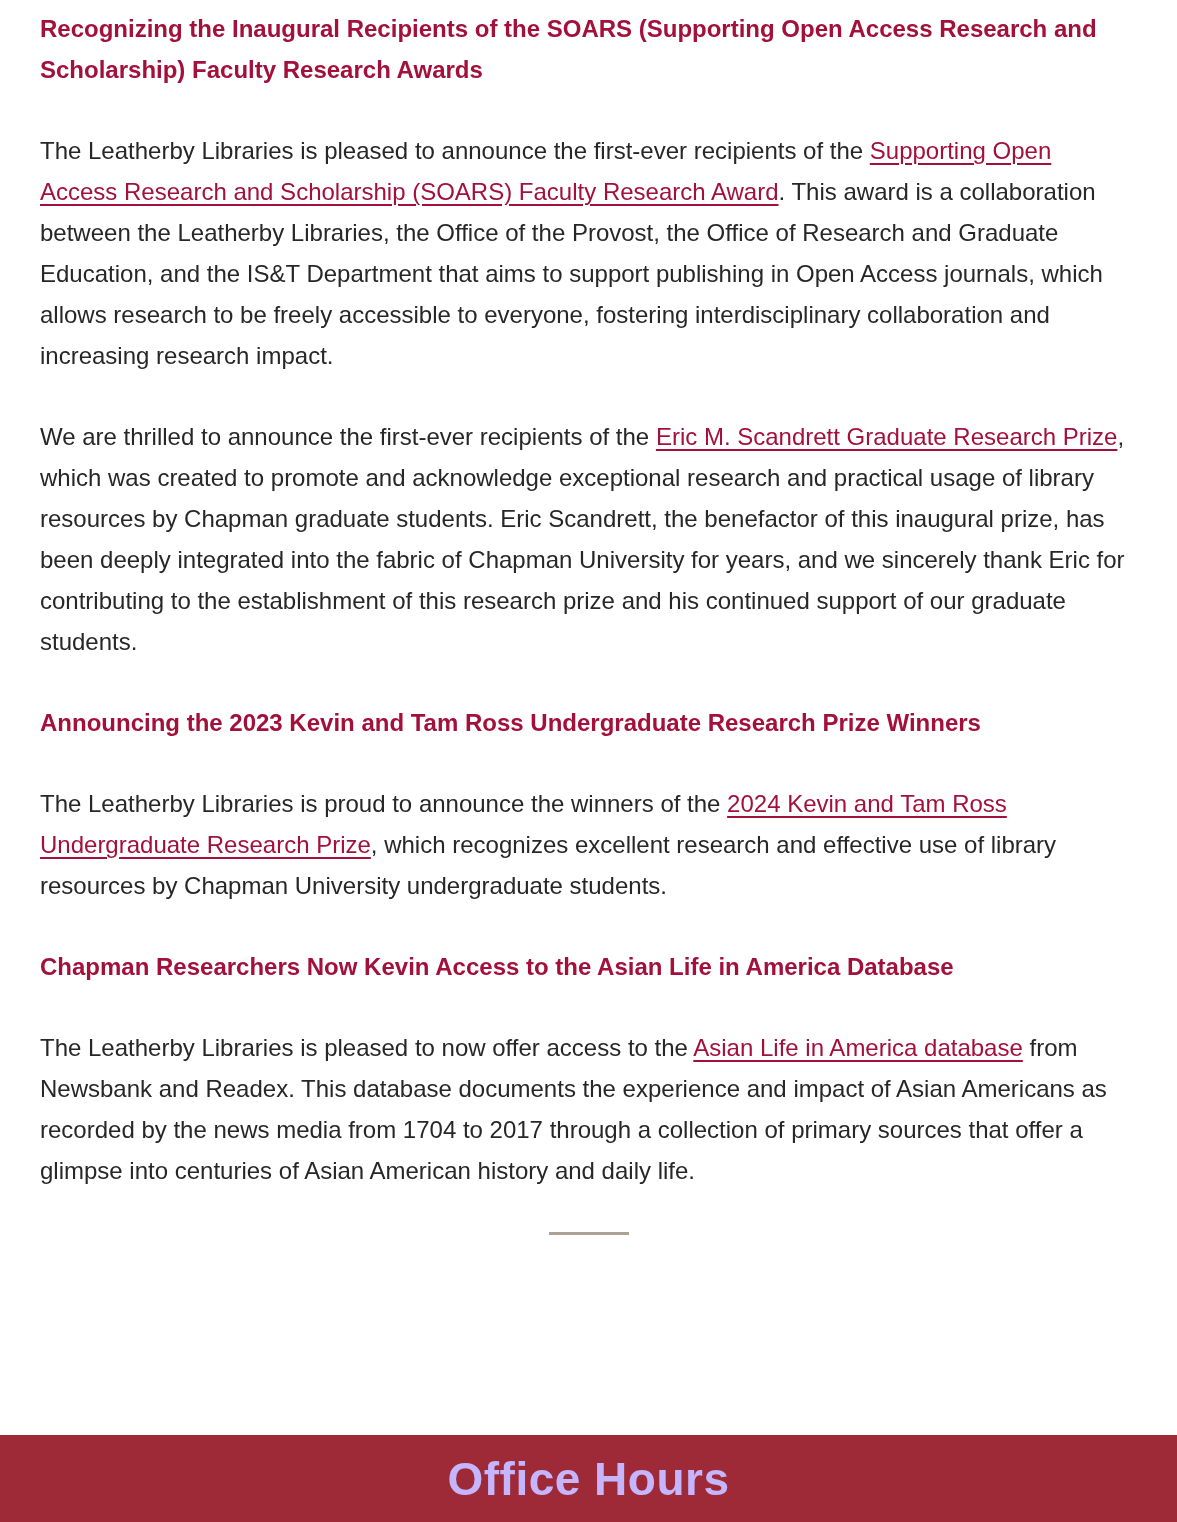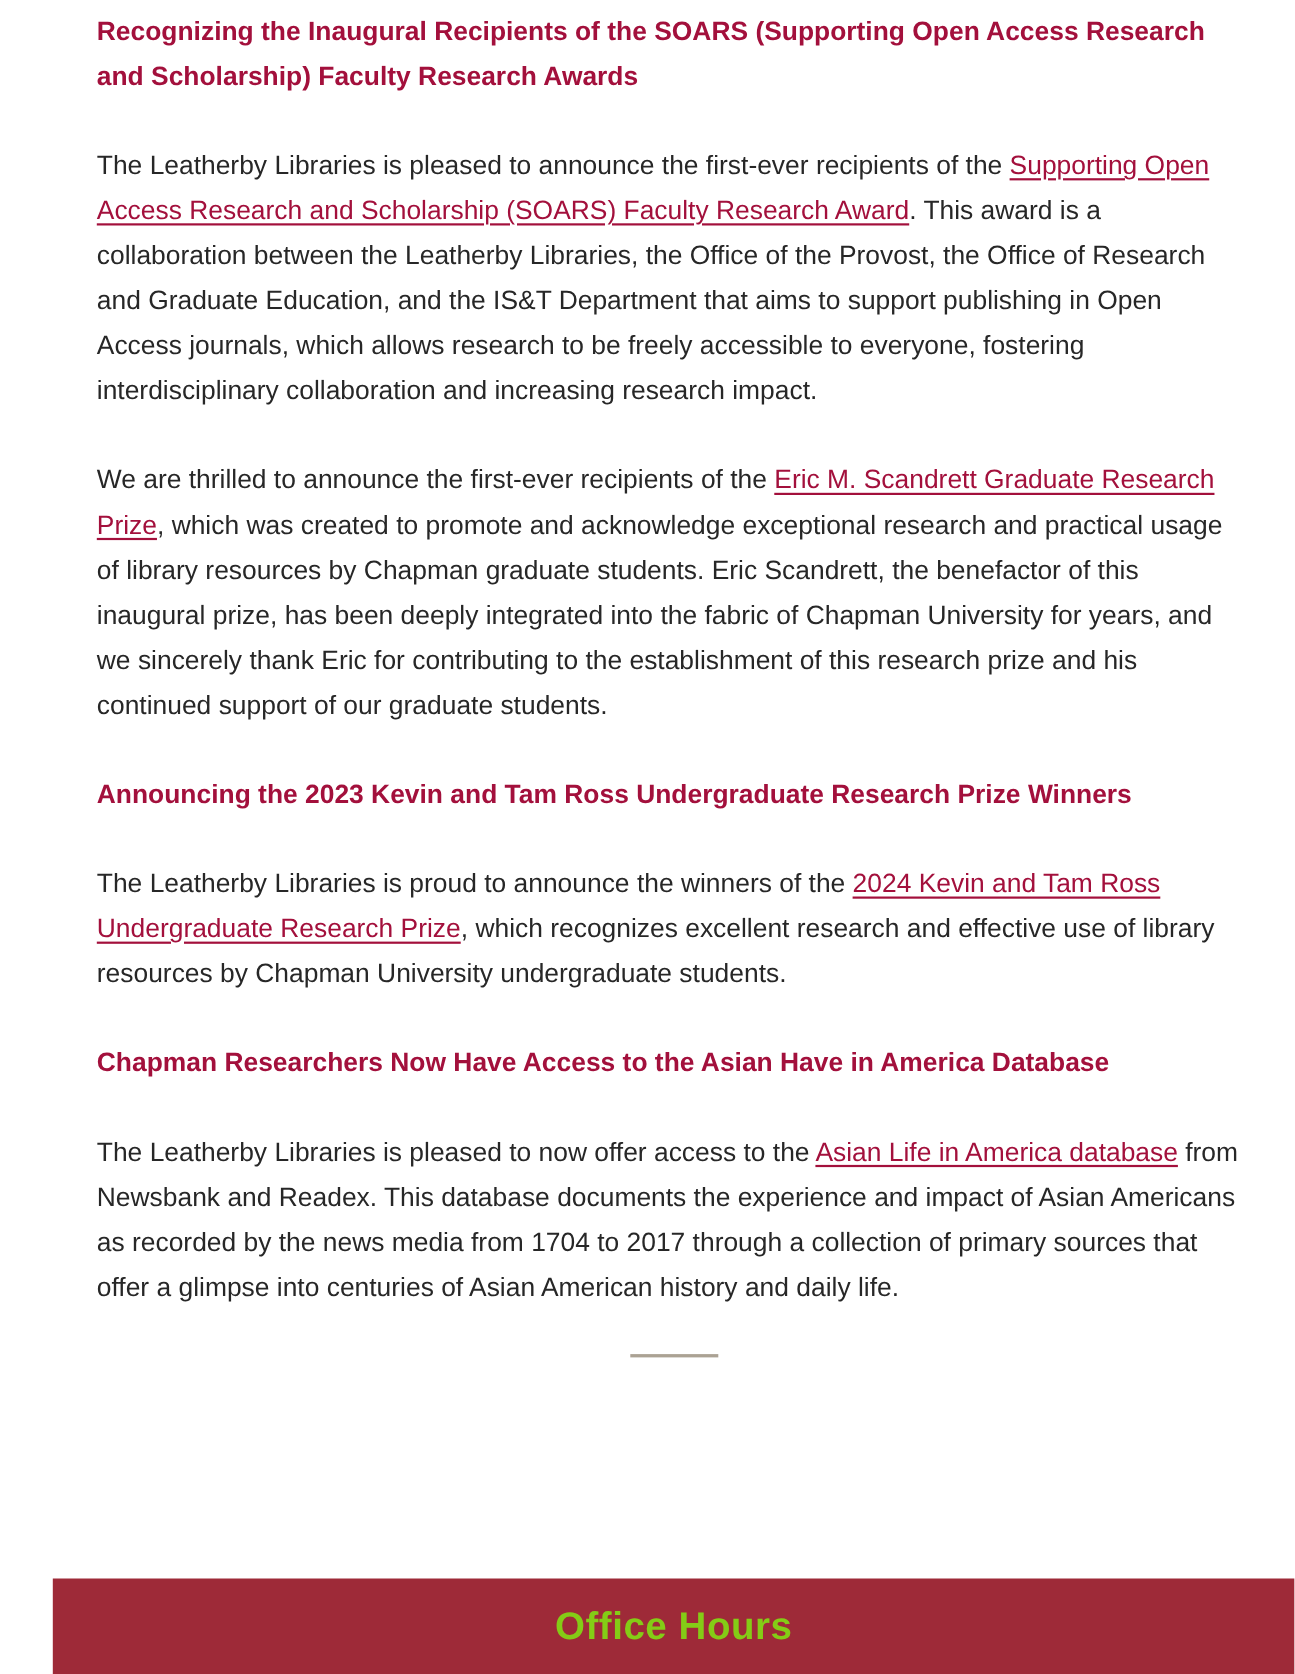--- a/index.html
+++ b/index.html
@@ -9,21 +9,20 @@
     font-family: "Liberation Sans", sans-serif;
   }
   .page {
     width: 1177px;
     height: 1522px;
     margin: 0 auto;
     background: var(--page-background, #ffffff);
     display: flex;
     flex-direction: column;
     overflow: hidden;
-    padding-left: 48px;
   }
   .content {
     padding: 8px 40px 0 40px;
   }
   .section-heading {
     font-size: 24px;
     line-height: 41px;
     font-weight: bold;
     color: var(--accent-color, #a3103c);
     margin: 40px 0 0 0;
@@ -59,37 +58,37 @@
     margin-top: auto;
     width: 100%;
     height: 87px;
     background: var(--banner-color, #9e2a38);
     display: flex;
     align-items: center;
     justify-content: center;
   }
   .banner-title {
     margin: 0;
-    color: #84cc16;
-    font-size: 35px;
+    color: #c4b5fd;
+    font-size: 46px;
     font-weight: bold;
     letter-spacing: 0.5px;
   }
 </style>
 </head>
 <body>
 
 <div class="page">
   <main class="content" id="sections">
       <h2 class="section-heading">Recognizing the Inaugural Recipients of the SOARS (Supporting Open Access Research and Scholarship) Faculty Research Awards</h2>
       <p class="section-paragraph"><span>The Leatherby Libraries is pleased to announce the first-ever recipients of the </span><a href="#" class="inline-link">Supporting Open Access Research and Scholarship (SOARS) Faculty Research Award</a><span>. This award is a collaboration between the Leatherby Libraries, the Office of the Provost, the Office of Research and Graduate Education, and the IS&amp;T Department that aims to support publishing in Open Access journals, which allows research to be freely accessible to everyone, fostering interdisciplinary collaboration and increasing research impact.</span></p>
       <p class="section-paragraph"><span>We are thrilled to announce the first-ever recipients of the </span><a href="#" class="inline-link">Eric M. Scandrett Graduate Research Prize</a><span>, which was created to promote and acknowledge exceptional research and practical usage of library resources by Chapman graduate students. Eric Scandrett, the benefactor of this inaugural prize, has been deeply integrated into the fabric of Chapman University for years, and we sincerely thank Eric for contributing to the establishment of this research prize and his continued support of our graduate students.</span></p>
       <h2 class="section-heading">Announcing the 2023 Kevin and Tam Ross Undergraduate Research Prize Winners</h2>
       <p class="section-paragraph"><span>The Leatherby Libraries is proud to announce the winners of the </span><a href="#" class="inline-link">2024 Kevin and Tam Ross Undergraduate Research Prize</a><span>, which recognizes excellent research and effective use of library resources by Chapman University undergraduate students.</span></p>
-      <h2 class="section-heading">Chapman Researchers Now Have Access to the Asian Have in America Database</h2>
+      <h2 class="section-heading">Chapman Researchers Now Kevin Access to the Asian Life in America Database</h2>
       <p class="section-paragraph"><span>The Leatherby Libraries is pleased to now offer access to the </span><a href="#" class="inline-link">Asian Life in America database</a><span> from Newsbank and Readex. This database documents the experience and impact of Asian Americans as recorded by the news media from 1704 to 2017 through a collection of primary sources that offer a glimpse into centuries of Asian American history and daily life.</span></p>
     </main>
 
   <div class="divider-wrap">
     <span class="divider-line"></span>
   </div>
 
   <footer class="banner">
     <h1 class="banner-title">Office Hours</h1>
   </footer>

